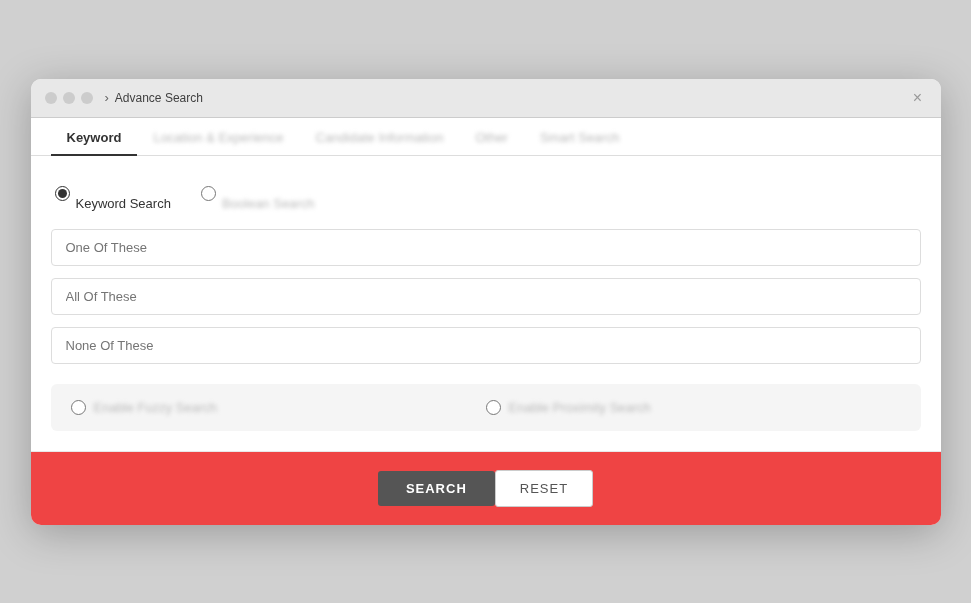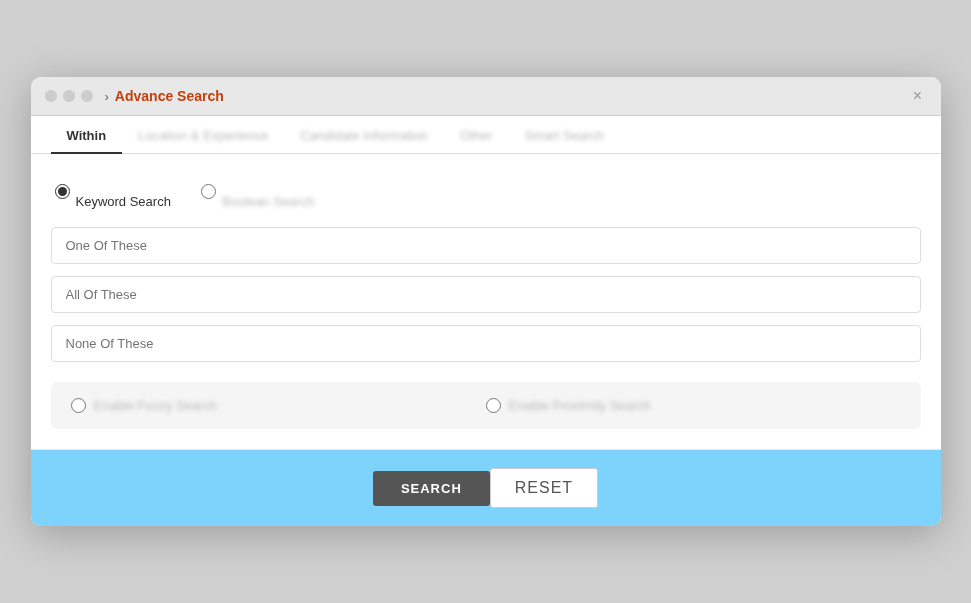--- a/index.html
+++ b/index.html
@@ -46,23 +46,23 @@
       flex: 1;
     }
 
     .chevron-right {
       color: #666;
       font-size: 13px;
       margin-right: 6px;
     }
 
     .window-title {
-      font-size: 14px;
-      color: #c2410c;
-      font-weight: 700;
+      font-size: 12px;
+      color: #404040;
+      font-weight: 400;
     }
 
     .close-btn {
       margin-left: auto;
       width: 18px;
       height: 18px;
       display: flex;
       align-items: center;
       justify-content: center;
       color: #999;
@@ -190,21 +190,21 @@
       font-size: 13px;
       color: #333;
     }
 
     .option-label.blurred {
       color: #bbb;
       filter: blur(2px);
     }
 
     .footer {
-      background: #7dd3fc;
+      background: #ef4444;
       padding: 18px 20px;
       display: flex;
       align-items: center;
       justify-content: center;
       gap: 0;
       border-top: 1px solid #e8e8e8;
     }
 
     .btn-search {
       background: #555;
@@ -217,21 +217,21 @@
       letter-spacing: 1px;
       cursor: pointer;
     }
 
     .btn-reset {
       background: #fff;
       color: #555;
       border: 1px solid #ccc;
       border-radius: 3px;
       padding: 10px 24px;
-      font-size: 16px;
+      font-size: 13px;
       font-weight: 500;
       letter-spacing: 1px;
       cursor: pointer;
     }
   </style>
 </head>
 <body>
 
 <div class="window">
 
@@ -243,21 +243,21 @@
     </div>
     <div class="title-bar-content">
       <span class="chevron-right">›</span>
       <span class="window-title">Advance Search</span>
     </div>
     <div class="close-btn">×</div>
   </div>
 
   <div class="tabs">
     <div class="tab active">
-      <span>Within</span>
+      <span>Keyword</span>
     </div>
     <div class="tab">
       <span style="filter:blur(2px); color:#bbb;">Location &amp; Experience</span>
     </div>
     <div class="tab">
       <span style="filter:blur(2px); color:#bbb;">Candidate Information</span>
     </div>
     <div class="tab">
       <span style="filter:blur(2px); color:#bbb;">Other</span>
     </div>

